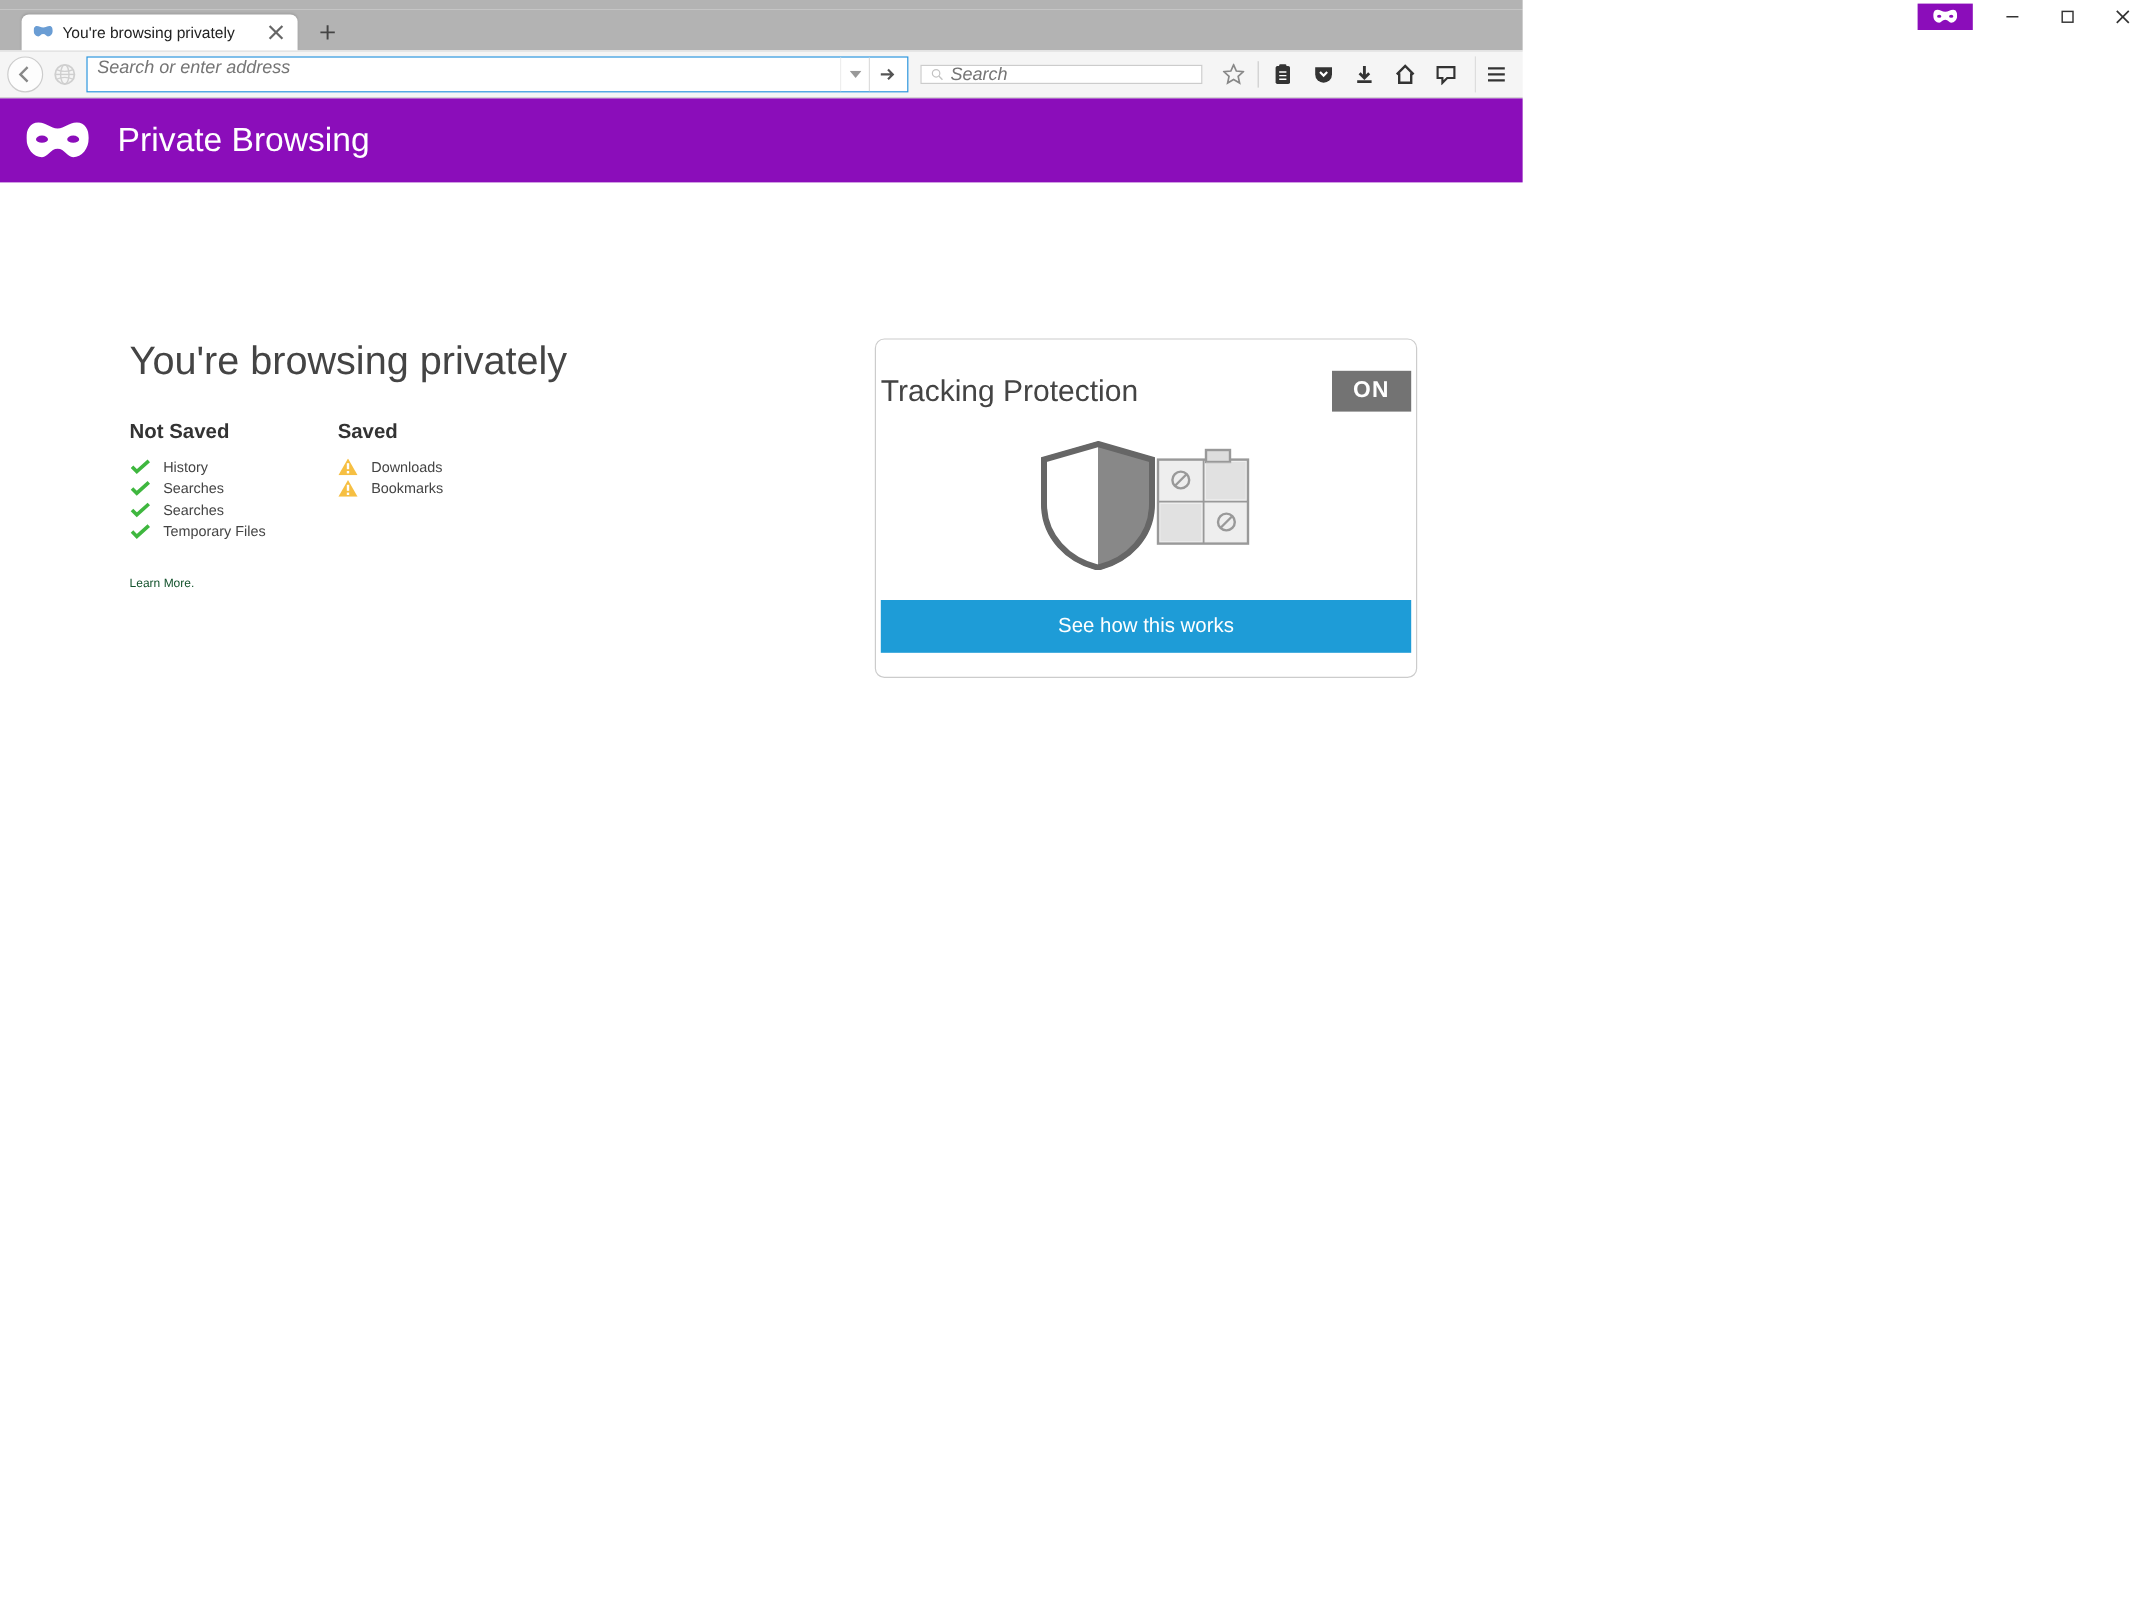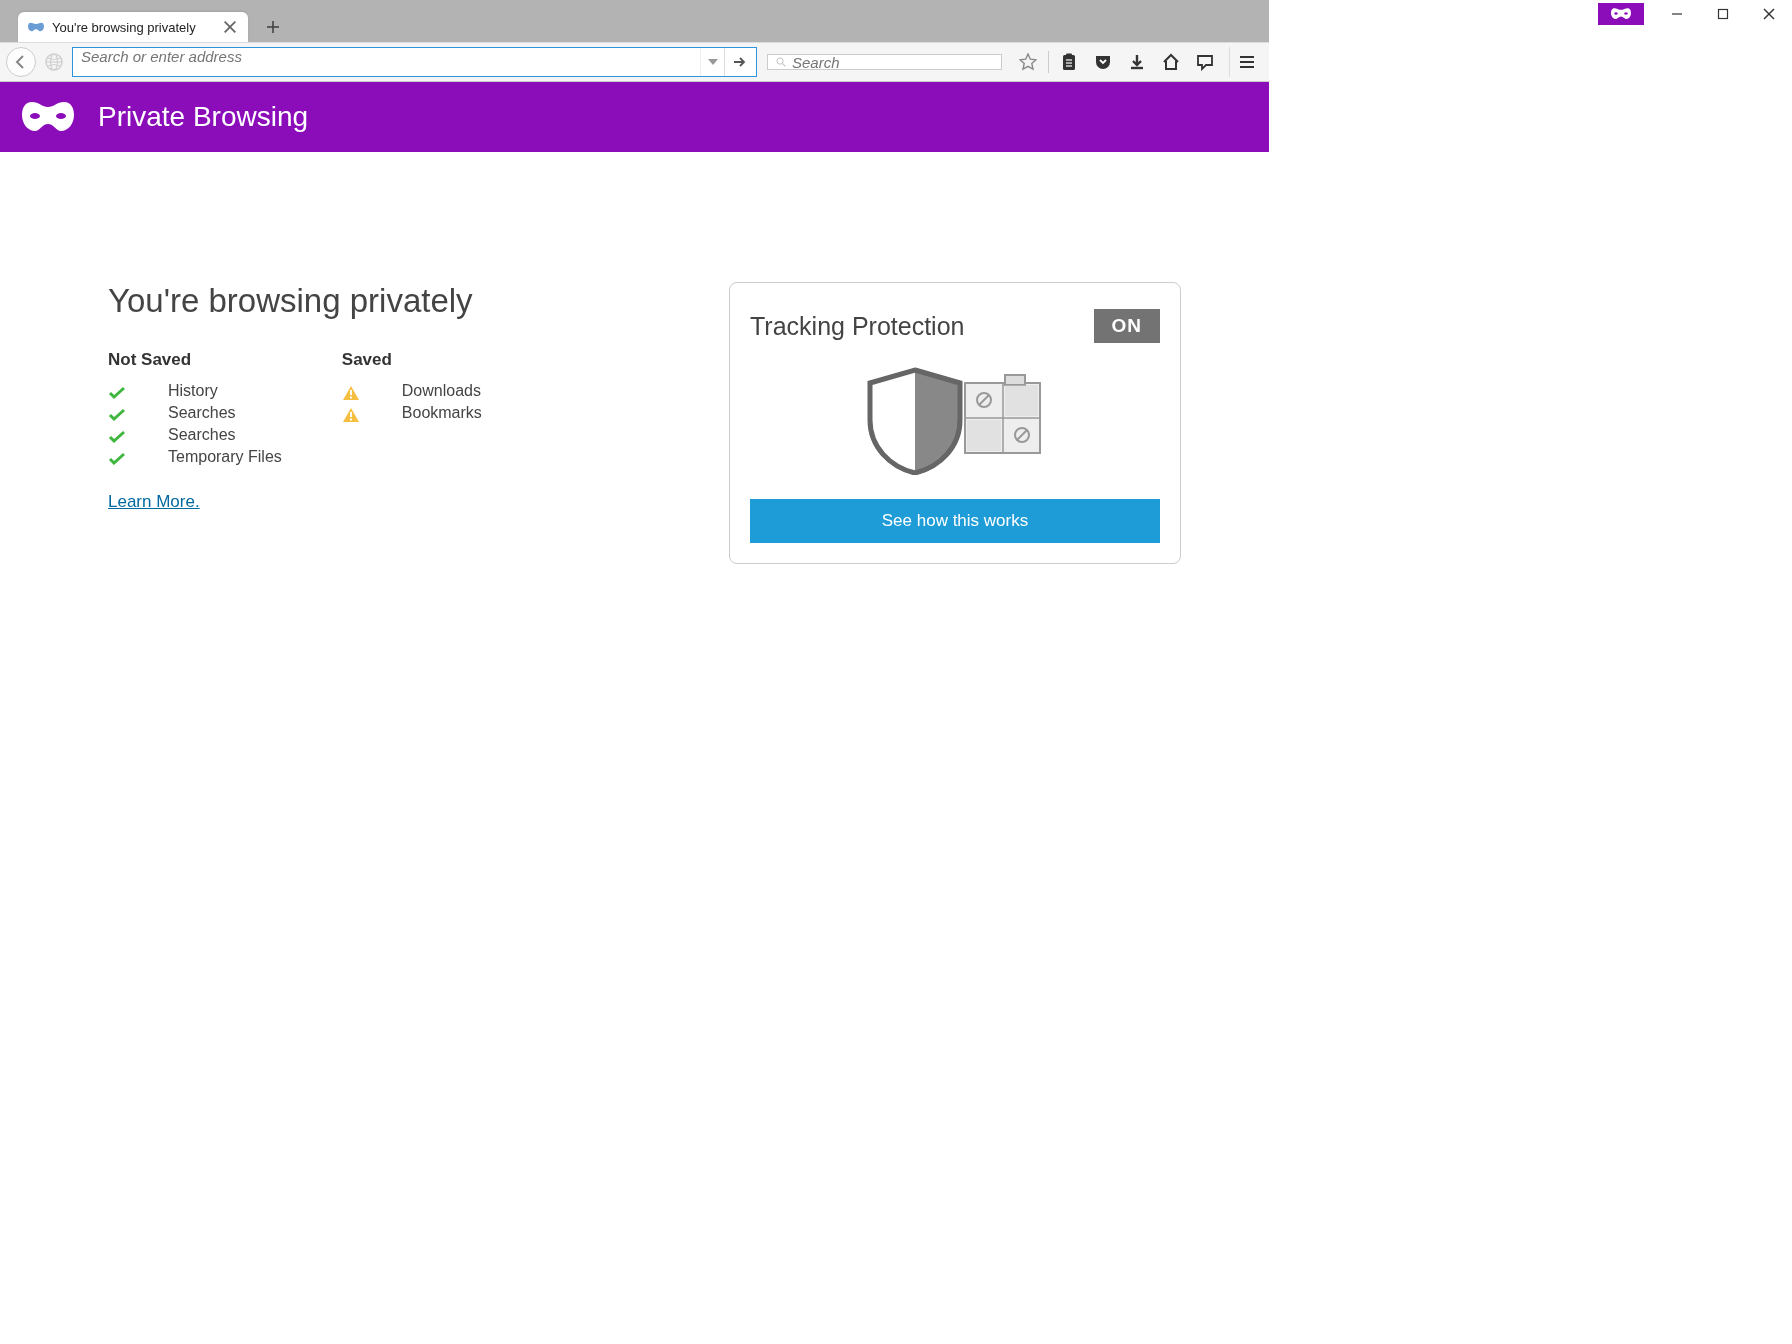--- a/index.html
+++ b/index.html
@@ -44,27 +44,27 @@
 .purple-header svg { width: 52px; height: 36px; margin-right: 24px; }
 .purple-header-title { color: #fff; font-size: 28px; font-weight: 300; }
 
 
 .content { display: flex; padding: 130px 88px 0 108px; gap: 70px; color: #333; }
 .left-col { flex: 1; max-width: 560px; }
 .main-heading { font-size: 33px; font-weight: 300; color: #444; margin-bottom: 30px; }
 .lists { display: flex; gap: 60px; margin-bottom: 24px; }
 .list-col h3 { font-size: 17px; font-weight: 700; color: #333; margin-bottom: 10px; }
 .list-col ul { list-style: none; }
-.list-col li { display: flex; align-items: flex-end; font-size: 16px; color: #444; padding: 2px 0; gap: 32px; }
+.list-col li { display: flex; align-items: center; font-size: 12px; color: #444; padding: 2px 0; }
 .list-col li svg { width: 18px; height: 14px; margin-right: 10px; flex-shrink: 0; }
 .note { font-size: 16px; color: #555; line-height: 1.5; margin-bottom: 24px; }
-.learn-link { color: #0369a1; font-size: 17px; cursor: pointer; text-decoration: underline; }
-
-
-.card { width: 452px; border: 1px solid #ccc; border-radius: 8px; padding: 26px 20px 20px; text-align: center; }
+.learn-link { color: #14532d; font-size: 10px; cursor: pointer; }
+
+
+.card { width: 452px; border: 1px solid #ccc; border-radius: 8px; padding: 26px 4px 20px; text-align: center; }
 .card-header { display: flex; align-items: center; justify-content: space-between; margin-bottom: 22px; }
 .card-title { font-size: 25px; font-weight: 300; color: #444; }
 .on-badge { background: #737373; color: #fff; font-weight: 700; font-size: 19px; padding: 6px 18px; letter-spacing: 1px; }
 .card-illus { margin: 10px auto 20px; }
 .card-desc { font-size: 16px; color: #555; line-height: 1.45; margin-bottom: 20px; padding: 0 6px; }
 .card-btn { width: 100%; background: #1e9cd7; color: #fff; border: none; padding: 12px; font-size: 17px; cursor: pointer; }
 </style>
 </head>
 <body>
 

